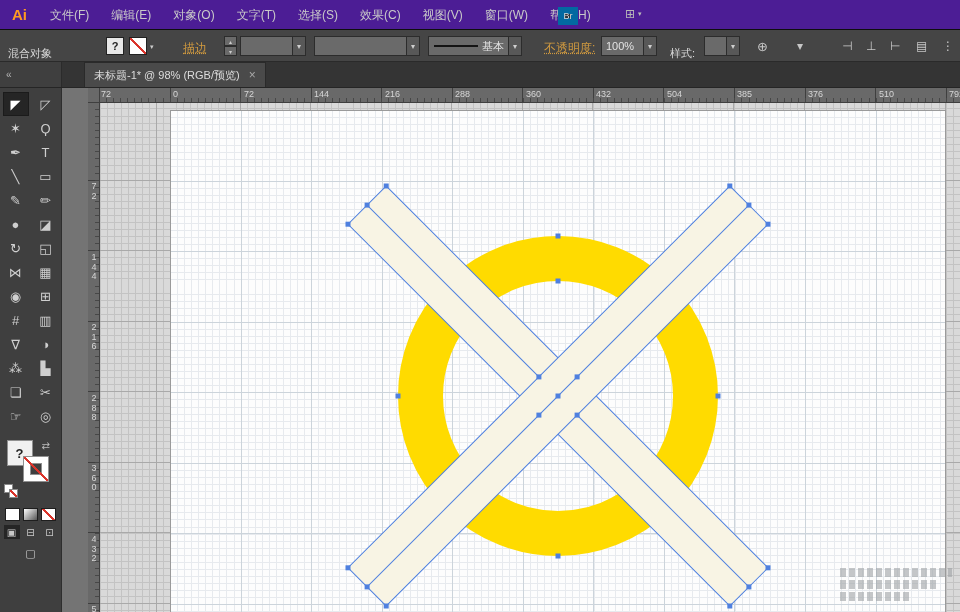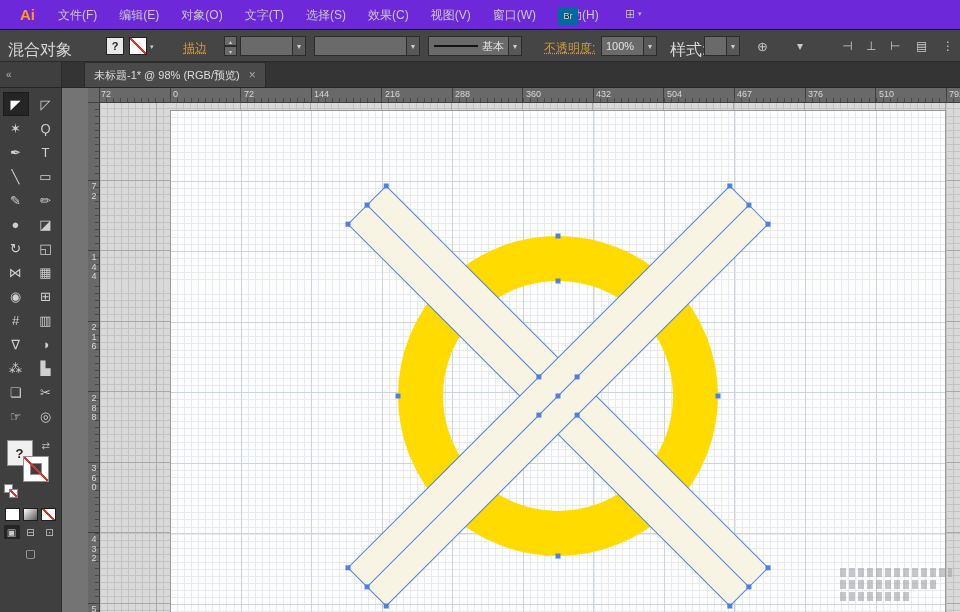--- a/index.html
+++ b/index.html
@@ -1,33 +1,33 @@
 <!DOCTYPE html>
 <html><head>
 <meta charset="utf-8">
 <style>
   html,body{margin:0;padding:0;background:#222;}
   *{box-sizing:border-box;font-family:"Liberation Sans","DejaVu Sans",sans-serif;}
   .screen{position:relative;width:960px;height:612px;overflow:hidden;background:#3f3f3f;}
 
   
-  .menubar{position:absolute;left:0;top:0;width:960px;height:30px;background:#6d28d9;
-    display:flex;align-items:center;padding-left:20px;border-bottom:1px solid #0e0e0e;}
+  .menubar{position:absolute;left:0;top:0;width:960px;height:30px;background:#4c1d95;
+    display:flex;align-items:center;padding-left:12px;border-bottom:1px solid #0e0e0e;}
   .logo{color:#ff9a21;font-weight:bold;font-size:15px;margin-right:12px;}
   .menu-item{color:#c9c9c9;font-size:12px;padding:0 11px;height:30px;line-height:30px;cursor:default;}
   .mb-abs{position:absolute;top:7px;display:flex;align-items:center;}
   .bridge{left:558px;width:20px;height:18px;background:#30343a;border:7px solid #0369a1;
     color:#d9d9d9;font-size:9px;justify-content:center;}
   .workspace{left:625px;color:#b9b9b9;font-size:12px;gap:3px;}
   .workspace .caret{font-size:7px;color:#bbb;}
 
   
   .controlbar{position:absolute;left:0;top:30px;width:960px;height:32px;background:#454545;
     border-bottom:1px solid #2a2a2a;}
-  .cb-label{position:absolute;top:10px;font-size:16px;color:#d8d8d8;white-space:nowrap;}
+  .cb-label{position:absolute;top:16px;font-size:11px;color:#d8d8d8;white-space:nowrap;}
   .cb-link{position:absolute;top:10px;font-size:12px;color:#d19a3f;white-space:nowrap;
     text-decoration:underline;text-decoration-style:dotted;cursor:pointer;}
   .cb-fill{position:absolute;left:106px;top:7px;width:18px;height:18px;background:#e8e8e8;
     border:1px solid #222;color:#222;font-size:11px;font-weight:bold;
     display:flex;align-items:center;justify-content:center;}
   .cb-stroke{position:absolute;left:129px;top:7px;width:18px;height:18px;border:1px solid #222;
     background:linear-gradient(45deg,transparent 0 44%,#d9342b 44% 56%,transparent 56% 100%),#fff;}
   .cb-stroke-caret{position:absolute;left:150px;top:13px;font-size:7px;color:#ccc;}
   .stepper{position:absolute;left:224px;top:6px;width:13px;height:20px;display:flex;flex-direction:column;}
   .stepper span{flex:1;background:#6a6a6a;border:1px solid #2c2c2c;color:#ccc;font-size:6px;
@@ -253,21 +253,21 @@
     <div class="minor"></div>
     <span class="num" style="left:1px">72</span>
     <span class="num" style="left:73px">0</span>
     <span class="num" style="left:144px">72</span>
     <span class="num" style="left:214px">144</span>
     <span class="num" style="left:285px">216</span>
     <span class="num" style="left:355px">288</span>
     <span class="num" style="left:426px">360</span>
     <span class="num" style="left:496px">432</span>
     <span class="num" style="left:567px">504</span>
-    <span class="num" style="left:637px">467</span>
+    <span class="num" style="left:637px">385</span>
     <span class="num" style="left:708px">376</span>
     <span class="num" style="left:779px">510</span>
     <span class="num" style="left:849px">792</span>
   </div>
 
   <div class="vruler">
     <div class="major"></div>
     <div class="minor"></div>
     <span class="num" style="top:79px">72</span>
     <span class="num" style="top:150px">144</span>

